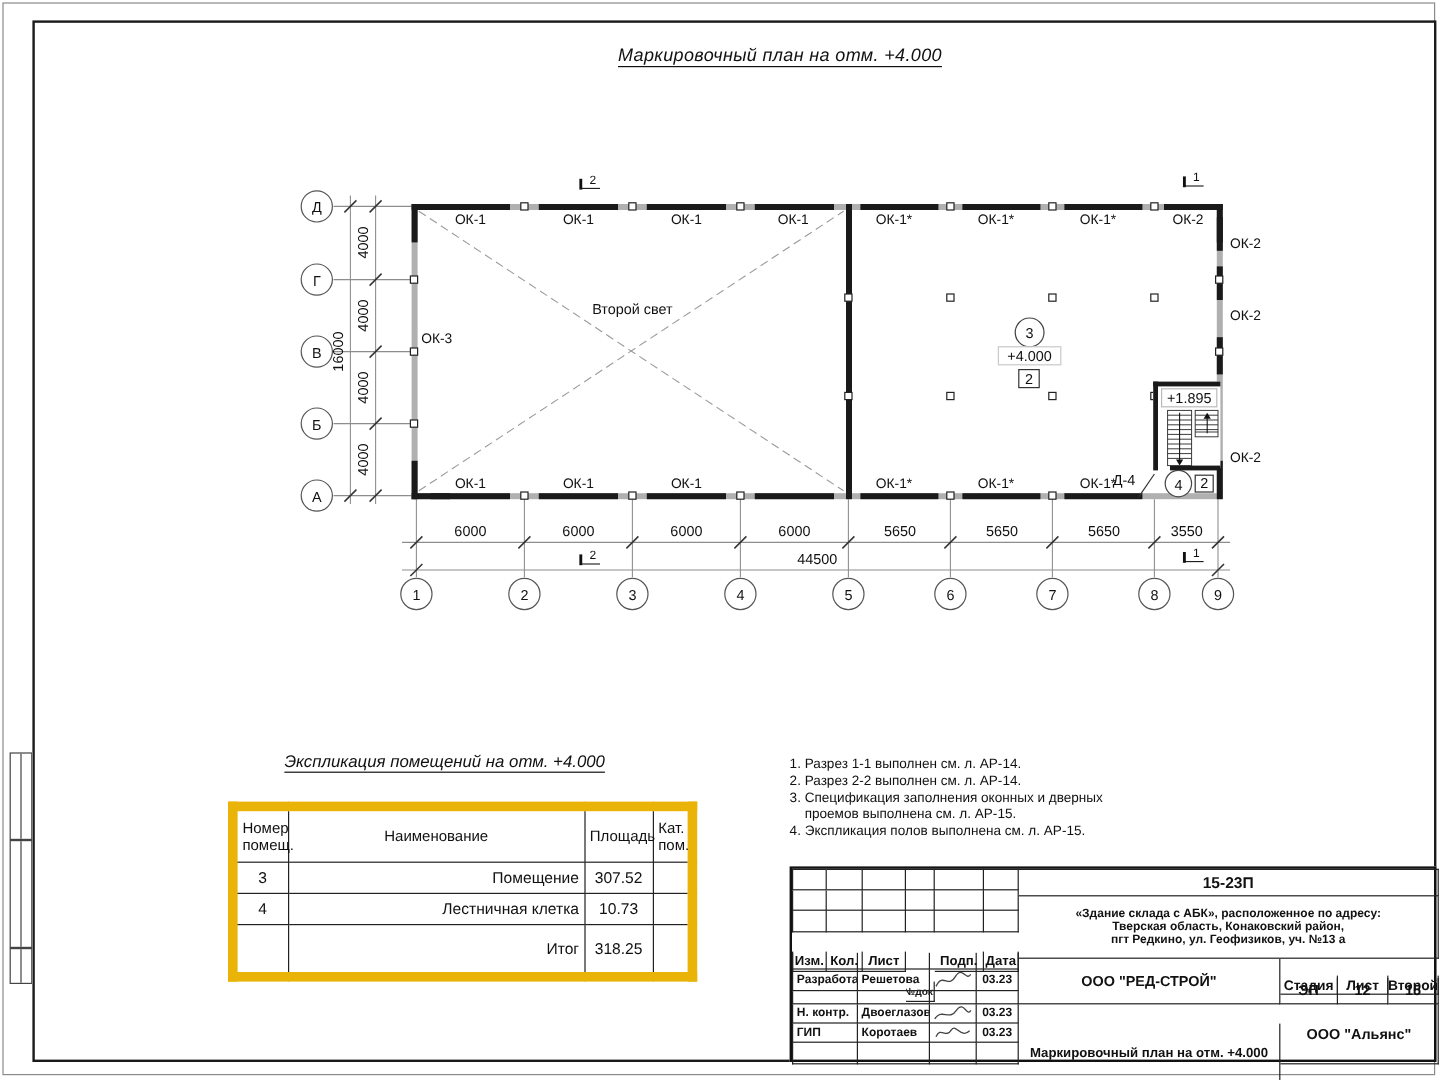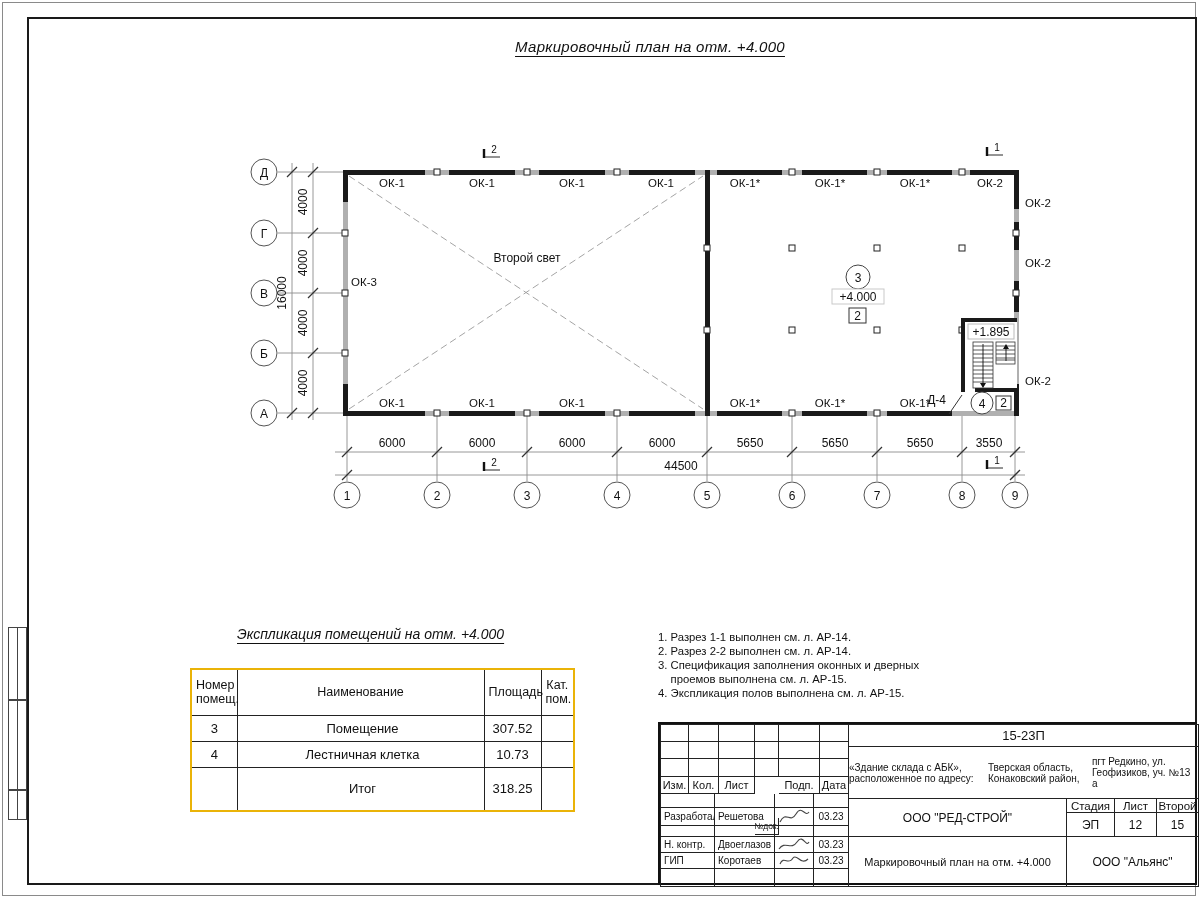--- a/index.html
+++ b/index.html
@@ -10,31 +10,31 @@
   #outer-frame{left:2px;top:2px;width:1194px;height:894px;border:1px solid #8a8a8a;box-sizing:border-box;}
   #inner-frame{left:27px;top:17px;width:1170px;height:868px;border:2px solid #1a1a1a;box-sizing:border-box;}
   .edge-box{border:1px solid #444;box-sizing:border-box;background:#fff;}
   .edge-box .div{position:absolute;left:8px;top:0;bottom:0;border-left:1px solid #444;}
   
   .drawing-title{font-style:italic;font-size:15px;letter-spacing:.3px;text-decoration:underline;text-underline-offset:4px;white-space:nowrap;}
   .expl-title{font-style:italic;font-size:14px;text-decoration:underline;text-underline-offset:4px;white-space:nowrap;}
   
   table.expl{border-collapse:collapse;table-layout:fixed;background:#fff;}
   table.expl th,table.expl td{border:1px solid #222;font-weight:400;padding:0 4px;box-sizing:border-box;}
-  table.expl{border:2px solid #eab308;}
+  table.expl{border:8px solid #eab308;}
   table.expl th{font-size:12.5px;text-align:center;}
   table.expl td{font-size:13px;}
-  .c{text-align:center;} .l{text-align:center;padding-left:8px!important;}
+  .c{text-align:center;} .l{text-align:right;padding-left:8px!important;}
   
   .note-line{font-size:11.3px;line-height:14px;white-space:pre;}
   
   #stamp{left:658px;top:722px;width:539px;height:163px;border:2px solid #111;box-sizing:border-box;background:#fff;}
-  #stamp .cell{position:absolute;box-sizing:border-box;border:1px solid #222;display:flex;align-items:center;justify-content:center;overflow:hidden;}
+  #stamp .cell{position:absolute;box-sizing:border-box;border:1px solid #222;display:flex;align-items:center;justify-content:center;overflow:hidden;font-weight:bold;}
   #stamp .nolb{border-left:none;} #stamp .nott{border-top:none;}
-  #stamp .txt{font-size:11px;white-space:nowrap;}
+  #stamp .txt{font-size:11px;white-space:nowrap;margin-top:16px;}
   #stamp .sm{font-size:10px;} #stamp .xs{font-size:8.5px;}
   #stamp .left-pad{justify-content:flex-start;padding-left:3px;}
   svg text{font-family:"Liberation Sans","DejaVu Sans",sans-serif;fill:#111;}
   .t11{font-size:11.5px;} .t12{font-size:12px;} .mid{text-anchor:middle;}
 </style>
 </head>
 <body>
 
 <div id="page">
 
@@ -422,21 +422,21 @@
         </svg>
     </div>
     <div class="cell nolb nott sm" style="left:154px;top:129px;width:35px;height:16px;">03.23</div>
 
     <div class="cell nott" style="left:0;top:145px;width:55px;height:18px;"></div>
     <div class="cell nolb nott" style="left:55px;top:145px;width:60px;height:18px;"></div>
     <div class="cell nolb nott" style="left:115px;top:145px;width:39px;height:18px;"></div>
     <div class="cell nolb nott" style="left:154px;top:145px;width:35px;height:18px;"></div>
 
     <div class="cell nolb" style="left:189px;top:0;width:350px;height:23px;font-size:13px;">15-23П</div>
-    <div class="cell nolb nott" style="left:189px;top:23px;width:350px;height:52px;flex-direction:row;">
+    <div class="cell nolb nott" style="left:189px;top:23px;width:350px;height:52px;flex-direction:column;">
       <div class="sm">«Здание склада с АБК», расположенное по адресу:</div>
       <div class="sm">Тверская область, Конаковский район,</div>
       <div class="sm">пгт Редкино, ул. Геофизиков, уч. №13 а</div>
     </div>
     <div class="cell nolb nott" style="left:189px;top:75px;width:218px;height:38px;font-size:12px;">ООО "РЕД-СТРОЙ"</div>
     <div class="cell nolb nott txt" style="left:407px;top:75px;width:48px;height:14px;font-size:11.5px;">Стадия</div>
     <div class="cell nolb nott txt" style="left:455px;top:75px;width:42px;height:14px;font-size:11.5px;">Лист</div>
     <div class="cell nolb nott txt" style="left:497px;top:75px;width:42px;height:14px;font-size:11.5px;">Второй</div>
     <div class="cell nolb nott" style="left:407px;top:89px;width:48px;height:24px;font-size:12px;">ЭП</div>
     <div class="cell nolb nott" style="left:455px;top:89px;width:42px;height:24px;font-size:12px;">12</div>

